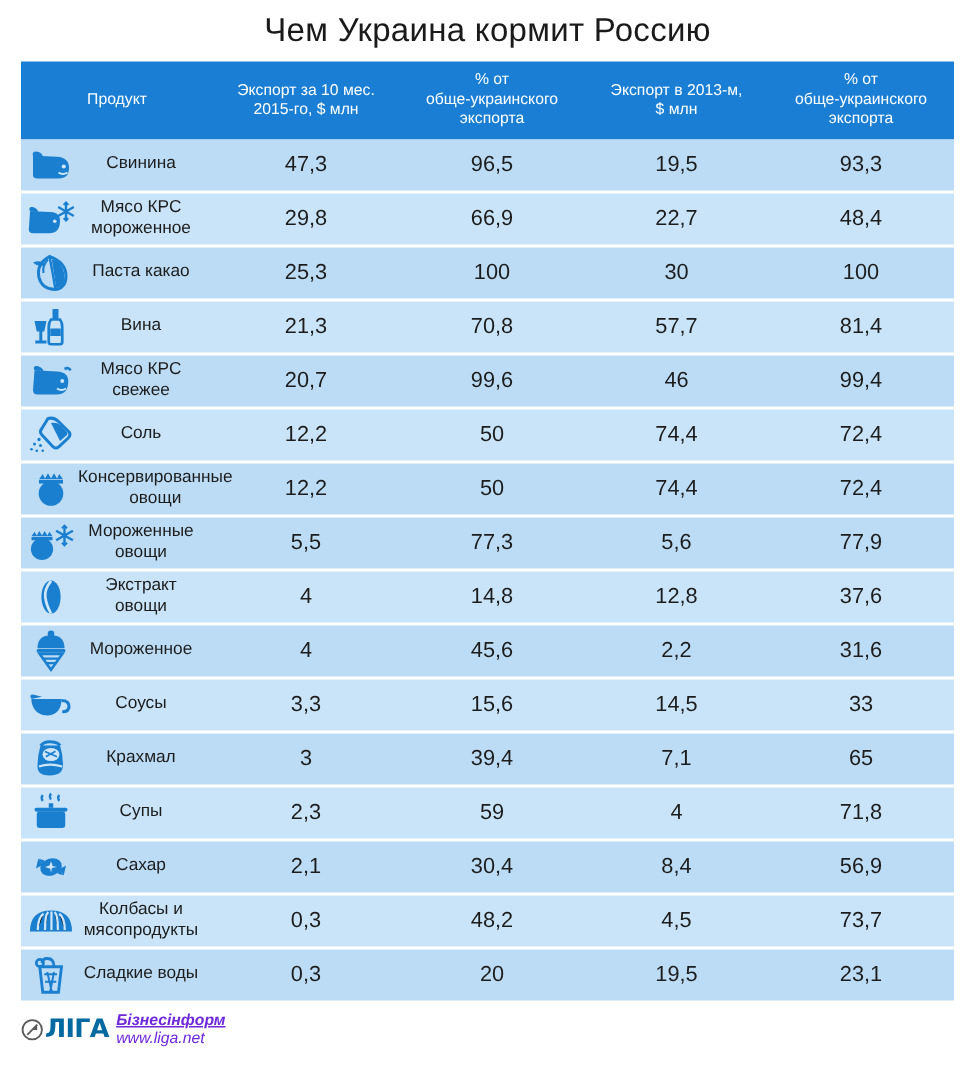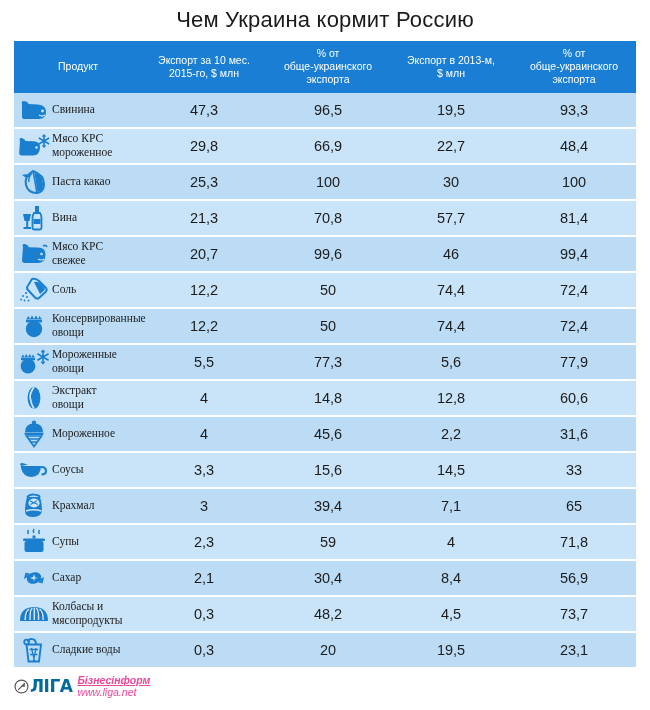--- a/index.html
+++ b/index.html
@@ -83,26 +83,25 @@
     width: 36px;
     min-width: 36px;
     height: 30px;
     display: flex;
     align-items: center;
     justify-content: center;
   }
   .icon-box svg { display: block; }
   .product-label {
     flex: 1;
-    text-align: left;
+    text-align: center;
     font-size: 11.5px;
     line-height: 1.15;
     color: #1c1c1c;
     padding-right: 2px;
-    font-family: Liberation Serif, serif;
   }
   .product-label.two-line { font-size: 11.5px; }
 
   .num { font-size: 14.5px; }
 
   .footer {
     position: absolute;
     left: 14px;
     bottom: 8px;
     display: flex;
@@ -119,21 +118,21 @@
     font-family: "DejaVu Sans", sans-serif;
     font-weight: bold;
     font-size: 17px;
     color: #0369a1;
     letter-spacing: -0.5px;
     line-height: 1;
   }
   .logo-text {
     margin-left: 5px;
     line-height: 1.15;
-    color: #ec4899;
+    color: #6d28d9;
   }
   .logo-text .l1 {
     font-size: 10.5px;
     font-style: italic;
     font-weight: bold;
     text-decoration: underline;
     display: block;
   }
   .logo-text .l2 {
     font-size: 10.5px;
@@ -373,21 +372,21 @@
               </span>
        <span class="product-label two-line">
                 <div>Экстракт</div>
                 <div>овощи</div>
               </span>
      </div>
           </td>
           <td class="num">4</td>
           <td class="num">14,8</td>
           <td class="num">12,8</td>
-          <td class="num">60,6</td>
+          <td class="num">37,6</td>
         </tr>
         <tr class="table-row row-even">
           <td class="product-cell">
             <div class="product-inner">
        <span class="icon-box">
                 <svg width="26" height="28" viewBox="0 0 26 28">
                   <path d="M4 12 Q4 3.5 13 3.5 Q22 3.5 22 12 Z" fill="#1b7fd0"></path>
                   <circle cx="13" cy="2.6" r="2.2" fill="#1b7fd0"></circle>
                   <rect x="3.5" y="12.5" width="19" height="2.6" rx="1" fill="#1b7fd0"></rect>
                   <path d="M5.5 16 L20.5 16 L13 26.5 Z" fill="none" stroke="#1b7fd0" stroke-width="1.7"></path>

